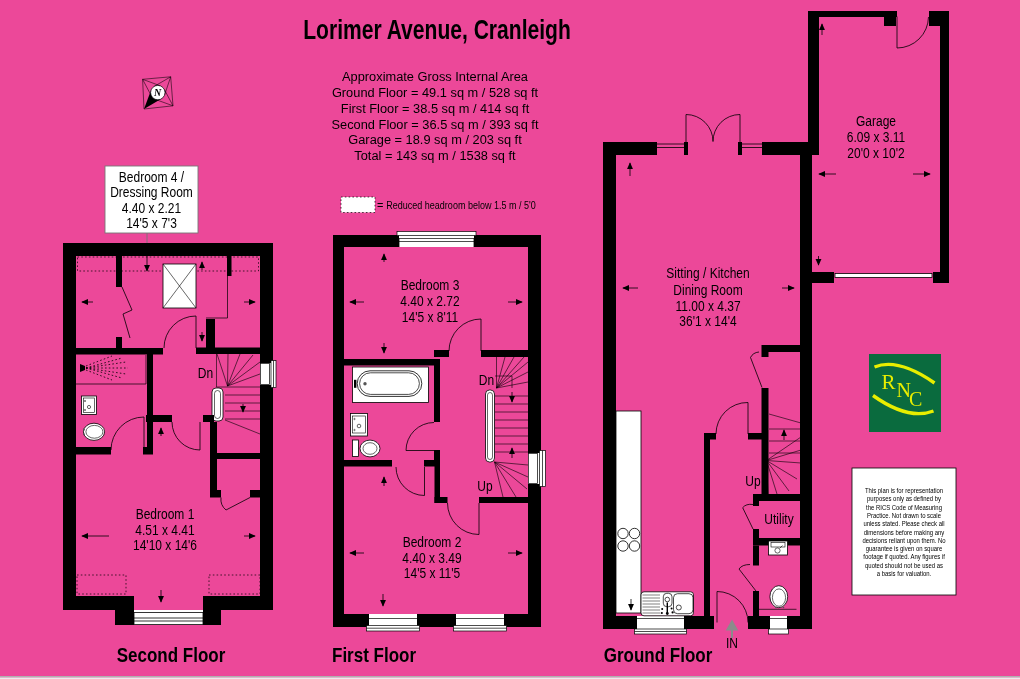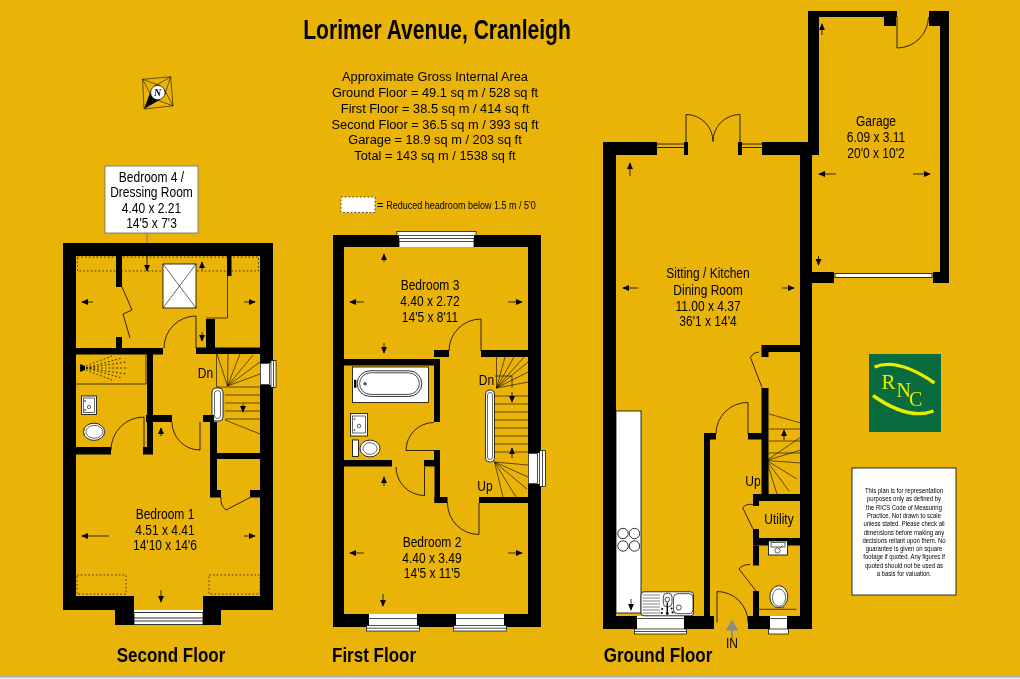--- a/index.html
+++ b/index.html
@@ -1,16 +1,16 @@
 <!DOCTYPE html>
 <html><head>
 <meta charset="utf-8">
 <style>
 html,body{margin:0;padding:0;background:#fff;}
-#page{position:relative;width:1020px;height:679px;background:#eab308;overflow:hidden;}
+#page{position:relative;width:1020px;height:679px;background:#ec4899;overflow:hidden;}
 svg{font-family:"Liberation Sans",sans-serif;}
 svg line, svg path, svg polyline, svg circle, svg ellipse, svg rect{stroke:#000;stroke-width:.8;fill:none;}
 .w{fill:#000;stroke:none;}
 .wh{fill:#fff;stroke:none;}
 text{stroke:none;fill:#000;}
 .t{font-size:15px;}
 .ft{font-size:20px;font-weight:bold;}
 .dot{stroke-dasharray:1.6 2.2;stroke-width:.7;}
 </style>
 </head>

